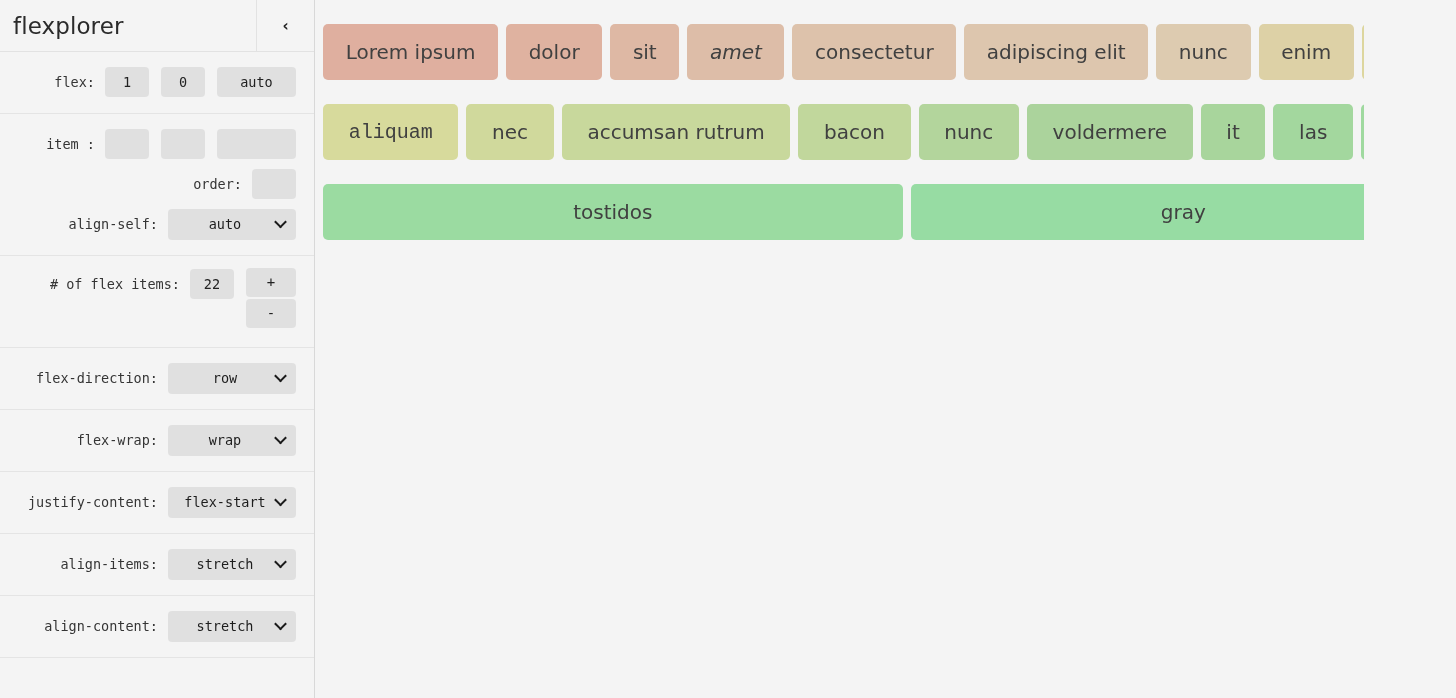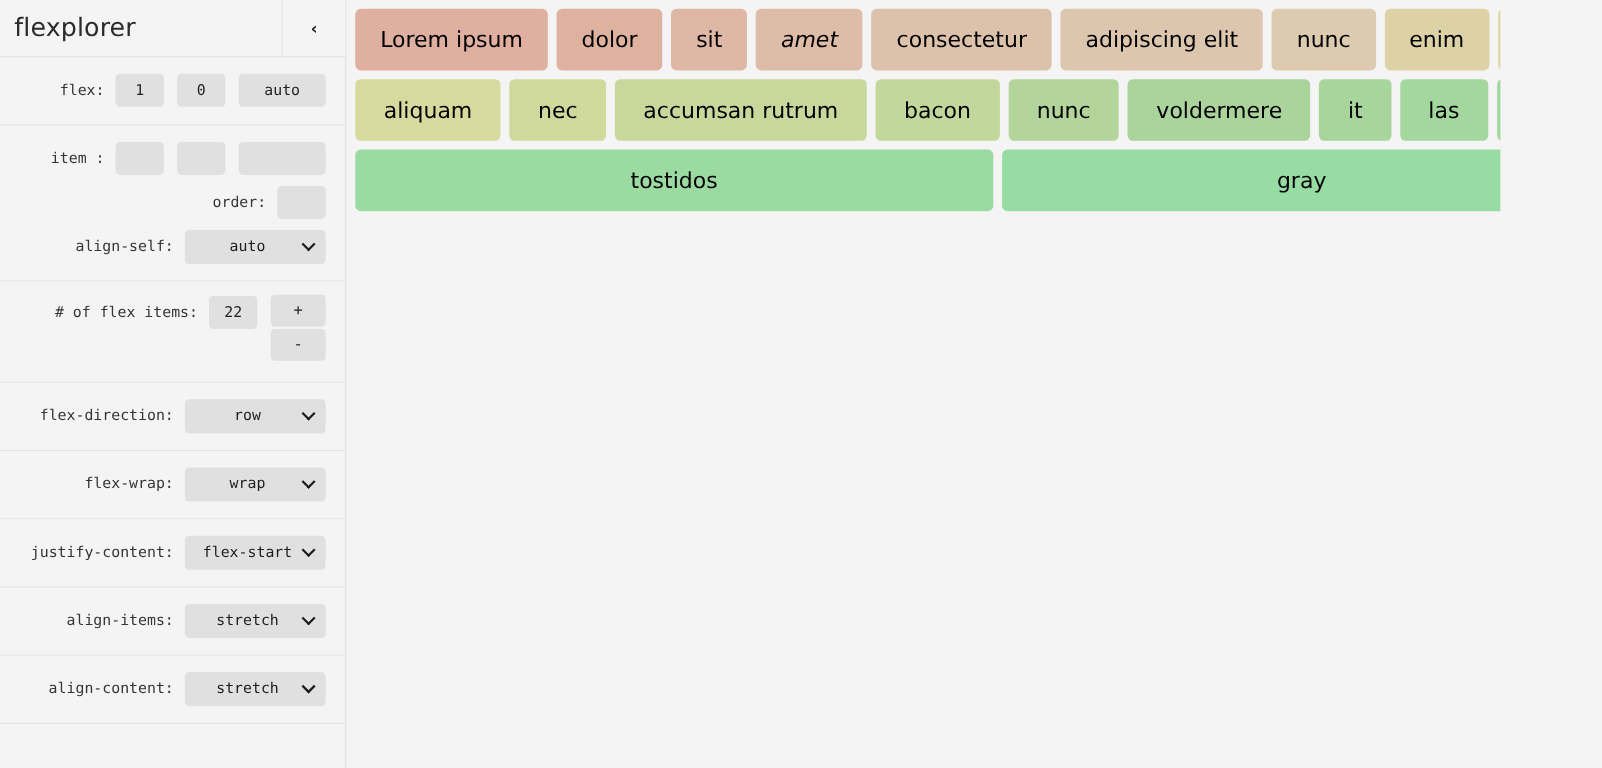--- a/index.html
+++ b/index.html
@@ -172,23 +172,24 @@
   .flex-item {
     flex: 1 0 auto;
     border-radius: 5px;
     display: flex;
     align-items: center;
     justify-content: center;
     min-height: 56px;
     padding: 0 22px;
     font-family: "DejaVu Sans", sans-serif;
     font-size: 20px;
-    color: #000000;
+    color: #404040;
     white-space: nowrap;
     cursor: default;
+    margin-top: 16px;
   }
 </style>
 </head>
 <body>
 
 <div class="app">
 
   <aside class="sidebar">
 
     <div class="sidebar-header">
@@ -294,21 +295,21 @@
         </div>
         <div class="flex-item" style="background: rgb(221, 203, 176);">
           <span>nunc</span>
         </div>
         <div class="flex-item" style="background: rgb(221, 209, 166);">
           <span>enim</span>
         </div>
         <div class="flex-item" style="background: rgb(221, 214, 158);">
           <span>nunc</span>
         </div>
-        <div class="flex-item" style="background: rgb(215, 218, 156);">
+        <div class="flex-item" style="background: rgb(215, 218, 156); font-family: Liberation Mono, monospace;">
           <span>aliquam</span>
         </div>
         <div class="flex-item" style="background: rgb(208, 217, 156);">
           <span>nec</span>
         </div>
         <div class="flex-item" style="background: rgb(200, 216, 156);">
           <span>accumsan rutrum</span>
         </div>
         <div class="flex-item" style="background: rgb(193, 215, 156);">
           <span>bacon</span>

